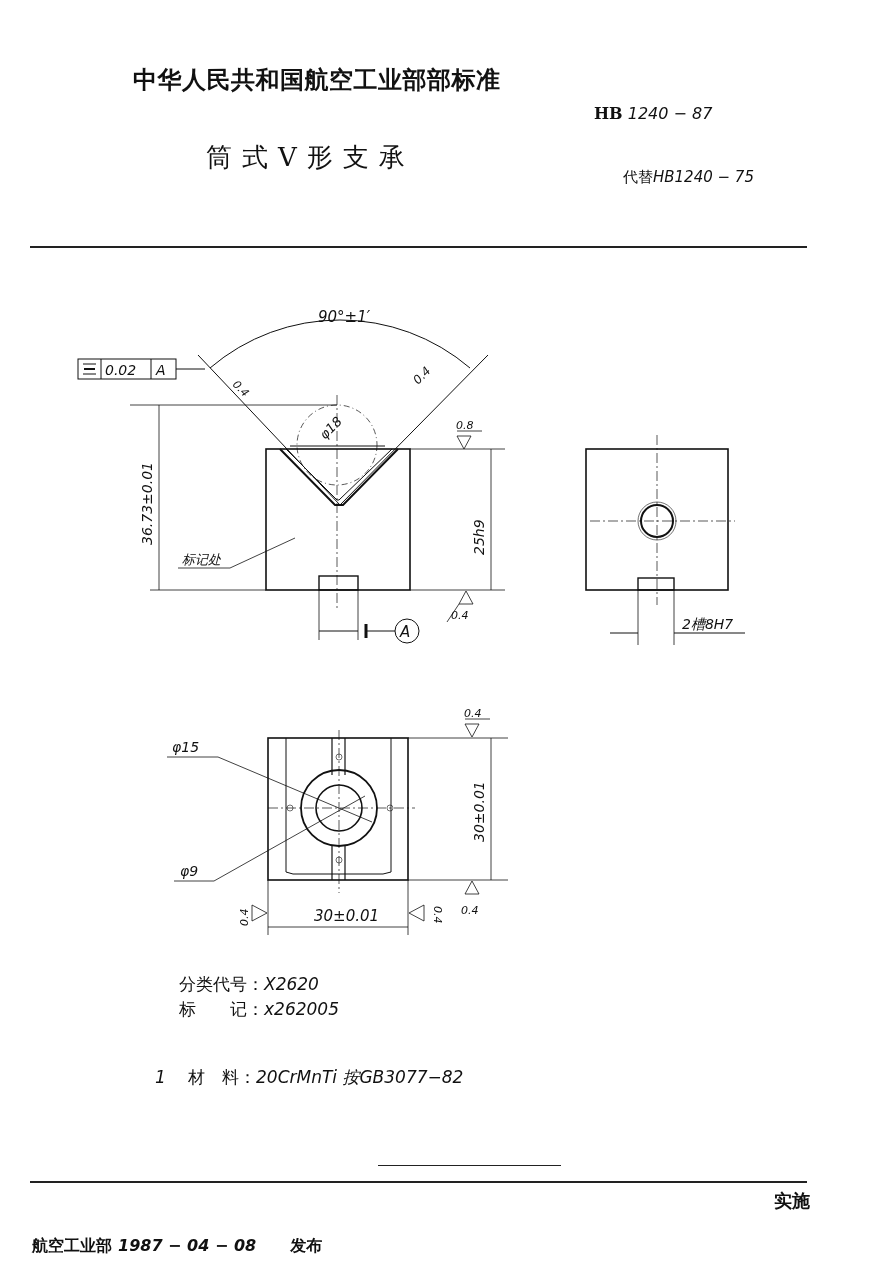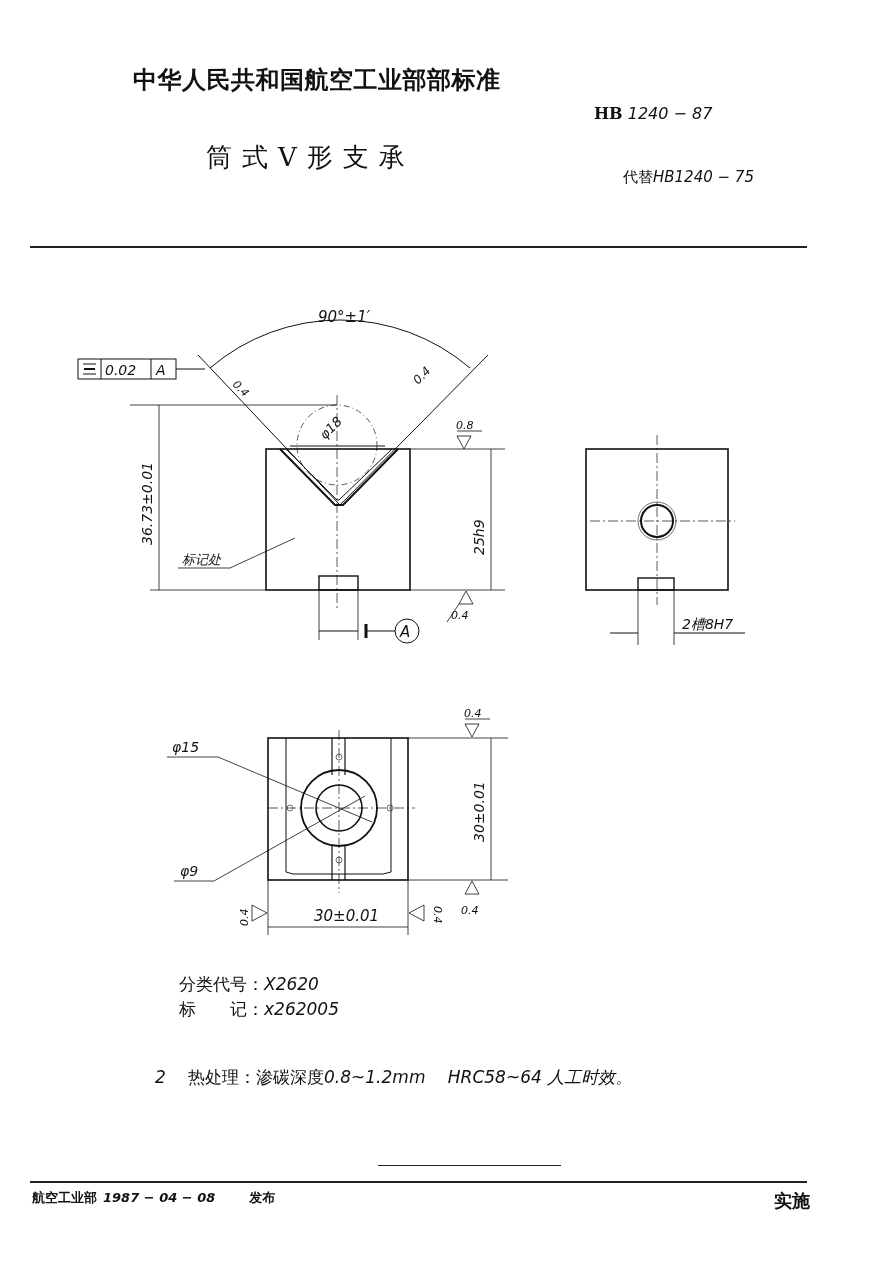--- a/index.html
+++ b/index.html
@@ -16,21 +16,21 @@
   .hr-top { left: 30px; top: 246px; width: 777px; height: 2px; background: #222; }
   .drawing { position: absolute; left: 0; top: 0; }
   .cls { left: 172px; top: 972px; font-size: 17px; line-height: 25px; }
   .cls .lbl { display: inline-block; width: 92px; text-align: right; }
   .cls i { font-style: italic; margin-top: 16px; }
   .notes { left: 155px; top: 1063px; font-size: 17px; line-height: 29px; }
   .notes .n { display: inline-block; width: 33px; font-style: italic; }
   .notes i { font-style: italic; }
   .hr-short { left: 378px; top: 1165px; width: 183px; height: 1px; background: #222; }
   .hr-bot { left: 30px; top: 1181px; width: 777px; height: 2px; background: #222; }
-  .footer-left { left: 32px; top: 1189px; font-size: 13px; font-weight: bold; }
+  .footer-left { left: 32px; top: 1236px; font-size: 16px; font-weight: bold; }
   .footer-left i { font-style: italic; font-weight: bold; margin-left: 6px; }
   .footer-left .pub { margin-left: 34px; }
   .footer-right { left: 774px; top: 1189px; font-size: 18px; font-weight: bold; }
   svg text { font-family: "DejaVu Sans", sans-serif; font-style: italic; fill: #111; }
 </style>
 </head>
 <body>
 
 <div class="abs org">中华人民共和国航空工业部部标准</div>
 <div class="abs title">筒式V形支承</div>
@@ -163,19 +163,19 @@
     <text x="434" y="906" font-size="11" stroke="none" transform="rotate(90 434 906)">0.4</text>
   </g>
 </svg>
 
 <div class="abs cls">
   <div><span class="lbl">分类代号：</span><i>X2620</i></div>
   <div><span class="lbl">标　　记：</span><i>x262005</i></div>
 </div>
 
 <div class="abs notes">
-  <div><span class="n">2</span><span>热处理：渗碳深度</span><i>0.8~1.2mm　 HRC58~64 人工时效。</i></div>
+  <div><span class="n">1</span><span>材　料：</span><i>20CrMnTi 按GB3077−82</i></div>
 </div>
 
 <div class="abs hr-short"></div>
 <div class="abs hr-bot"></div>
 <div class="abs footer-left"><span>航空工业部</span><i>1987 − 04 − 08</i><span class="pub">发布</span></div>
 <div class="abs footer-right">实施</div>
 
 </body></html>

